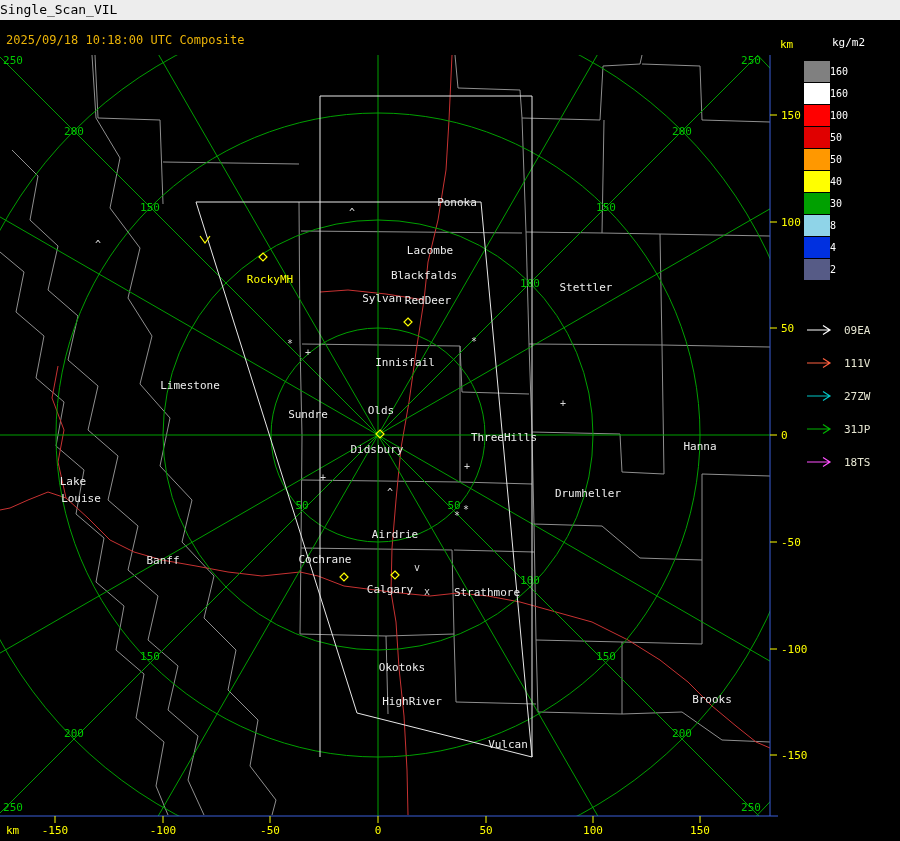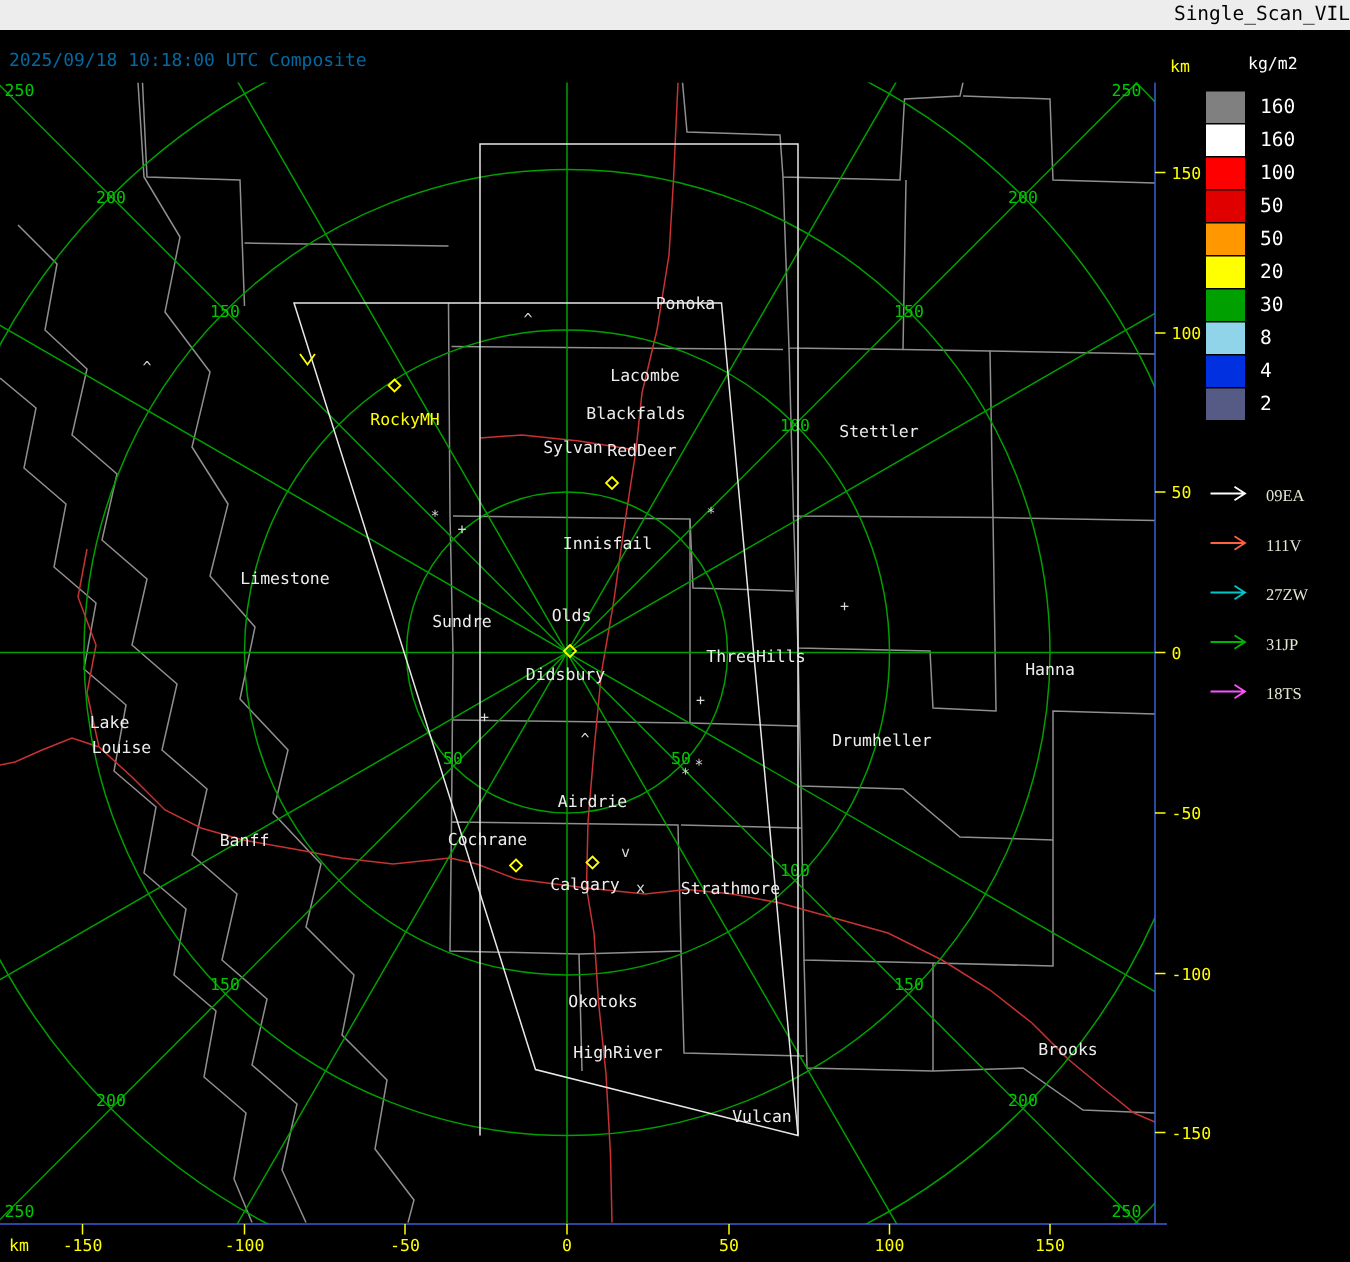--- a/index.html
+++ b/index.html
@@ -1,41 +1,41 @@
 <!DOCTYPE html>
 <html><head>
 <meta charset="utf-8">
 <style>
   html,body{margin:0;padding:0;background:#000;}
   body{width:900px;height:841px;position:relative;overflow:hidden;
        font-family:"DejaVu Sans Mono","Liberation Mono",monospace;}
   .titlebar{position:absolute;left:0;top:0;width:900px;height:20px;background:#ededed;
-            color:#000;font-size:13px;line-height:20px;text-align:right;}
-  .timestamp{position:absolute;left:6px;top:33px;color:#0369a1;font-size:12px;white-space:pre;}
+            color:#000;font-size:13px;line-height:20px;text-align:left;}
+  .timestamp{position:absolute;left:6px;top:33px;color:#eab308;font-size:12px;white-space:pre;}
   svg.map{position:absolute;left:0;top:0;}
   svg text{font-family:"DejaVu Sans Mono","Liberation Mono",monospace;}
   .grid{stroke:#00a000;fill:none;stroke-width:1;}
   .rlabel{fill:#00c800;font-size:11px;text-anchor:middle;}
   .bnd{stroke:#8f8f8f;fill:none;stroke-width:1;}
   .road{stroke:#c83232;fill:none;stroke-width:1;}
   .ovl{stroke:#e8e8e8;fill:none;stroke-width:1;}
   .town{fill:#ededed;font-size:11px;text-anchor:middle;}
   .site{fill:#ffff00;font-size:11px;text-anchor:middle;}
   .sym{fill:#d9d9d9;font-size:10px;text-anchor:middle;}
   .ydia{stroke:#ffff00;fill:none;stroke-width:1.2;}
   .axis{stroke:#3b5fd9;fill:none;stroke-width:1;}
   .tick{stroke:#ffff00;stroke-width:1;}
   .tlabel{fill:#ffff00;font-size:11px;}
   .scale{position:absolute;left:804px;top:36px;width:96px;}
   .scale-title{color:#ffffff;font-size:11px;padding-left:28px;margin-bottom:12px;}
   .scale-row{display:flex;height:21px;margin-bottom:1px;}
   .swatch{width:26px;height:21px;}
-  .scale-val{color:#ffffff;font-size:13px;line-height:21px;padding-left:10px;}
+  .scale-val{color:#ffffff;font-size:10px;line-height:21px;}
   .tracks{position:absolute;left:806px;top:314px;}
-  .track-row{display:flex;align-items:center;height:33px;font-family:Liberation Serif, serif;}
+  .track-row{display:flex;align-items:center;height:33px;}
   .track-id{color:#e6e6d2;font-size:11px;margin-left:8px;}
 </style>
 </head>
 <body>
 
 <div class="titlebar">
   <span>Single_Scan_VIL</span>
 </div>
 
 <div class="timestamp">2025/09/18 10:18:00 UTC Composite</div>
@@ -241,21 +241,21 @@
   <div class="scale-row">
     <div class="swatch" style="background-color: rgb(224, 0, 0);"></div>
     <div class="scale-val">50</div>
   </div>
   <div class="scale-row">
     <div class="swatch" style="background-color: rgb(255, 152, 0);"></div>
     <div class="scale-val">50</div>
   </div>
   <div class="scale-row">
     <div class="swatch" style="background-color: rgb(255, 255, 0);"></div>
-    <div class="scale-val">20</div>
+    <div class="scale-val">40</div>
   </div>
   <div class="scale-row">
     <div class="swatch" style="background-color: rgb(0, 160, 0);"></div>
     <div class="scale-val">30</div>
   </div>
   <div class="scale-row">
     <div class="swatch" style="background-color: rgb(143, 212, 232);"></div>
     <div class="scale-val">8</div>
   </div>
   <div class="scale-row">

